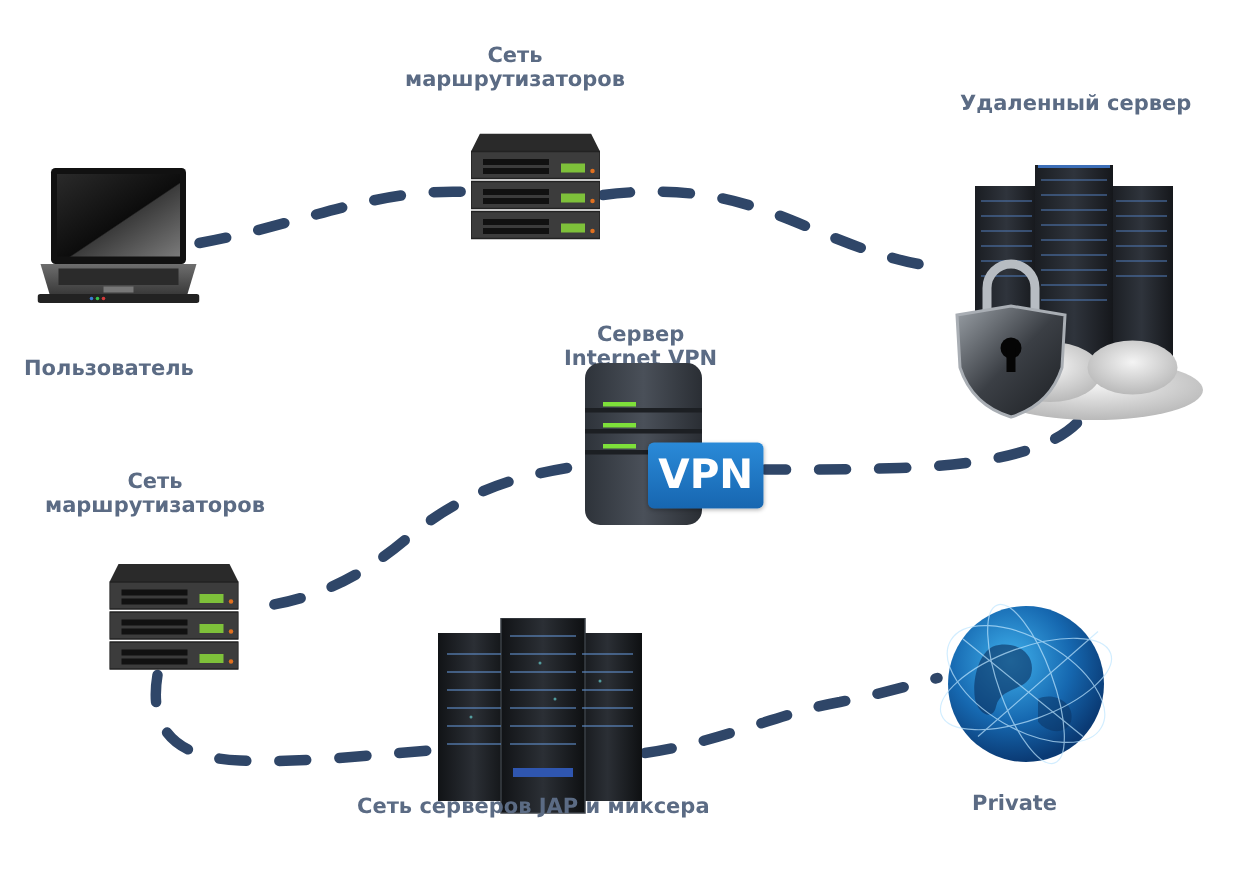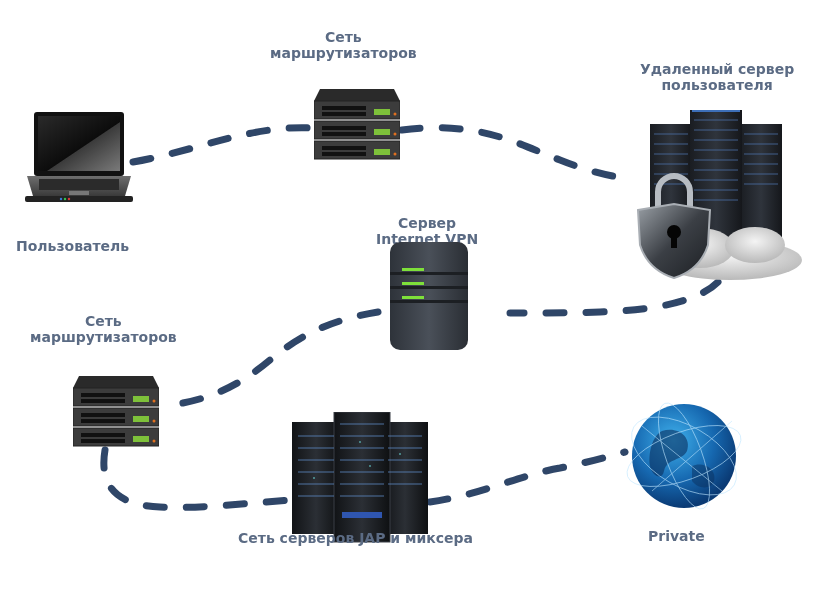--- a/index.html
+++ b/index.html
@@ -78,21 +78,20 @@
     <g fill="#e0701f">
         <circle cx="81" cy="25" r="1.5"></circle>
         <circle cx="81" cy="45" r="1.5"></circle>
         <circle cx="81" cy="65" r="1.5"></circle>
       </g>
   </svg>
 </div>
 
 <div class="lbl" style="left:640px;top:61px;">
   <div>Удаленный сервер</div>
-  <div>пользователя</div>
 </div>
 <div class="node" style="left:630px;top:110px;">
   <svg width="175" height="180">
     <defs>
       <linearGradient id="rack" x1="0" y1="0" x2="1" y2="0">
         <stop offset="0" stop-color="#1a1d22"></stop>
           <stop offset="0.5" stop-color="#2f343c"></stop>
           <stop offset="1" stop-color="#15171b"></stop>
       </linearGradient>
       <radialGradient id="cloud" cx="0.5" cy="0.4" r="0.6">
@@ -156,20 +155,21 @@
       </linearGradient>
     </defs>
     <rect x="0" y="0" width="78" height="108" rx="10" fill="url(#vps)"></rect>
     <rect x="0" y="30" width="78" height="3" fill="#1c1f23"></rect>
     <rect x="0" y="44" width="78" height="3" fill="#1c1f23"></rect>
     <rect x="0" y="58" width="78" height="3" fill="#1c1f23"></rect>
     <rect x="12" y="26" width="22" height="3" fill="#7ee03a"></rect>
     <rect x="12" y="40" width="22" height="3" fill="#7ee03a"></rect>
     <rect x="12" y="54" width="22" height="3" fill="#7ee03a"></rect>
   </svg>
+  <div style="position:absolute;left:42px;top:53px;width:77px;height:44px;border-radius:4px;background:linear-gradient(#2a8ad8,#1766b0);box-shadow:0 1px 3px rgba(0,0,0,0.3);color:#fff;font-family:'DejaVu Sans','Liberation Sans',sans-serif;font-weight:bold;font-size:27px;line-height:44px;text-align:center;">VPN</div>
 </div>
 
 <div class="lbl" style="left:30px;top:313px;">
   <div>Сеть</div>
   <div>маршрутизаторов</div>
 </div>
 <div class="node" style="left:73px;top:376px;">
   <svg width="86" height="72">
     <polygon points="6,0 80,0 86,12 0,12" fill="#2a2a2a"></polygon>
     <rect x="0" y="12" width="86" height="18" fill="#3c3c3c" stroke="#222"></rect>

